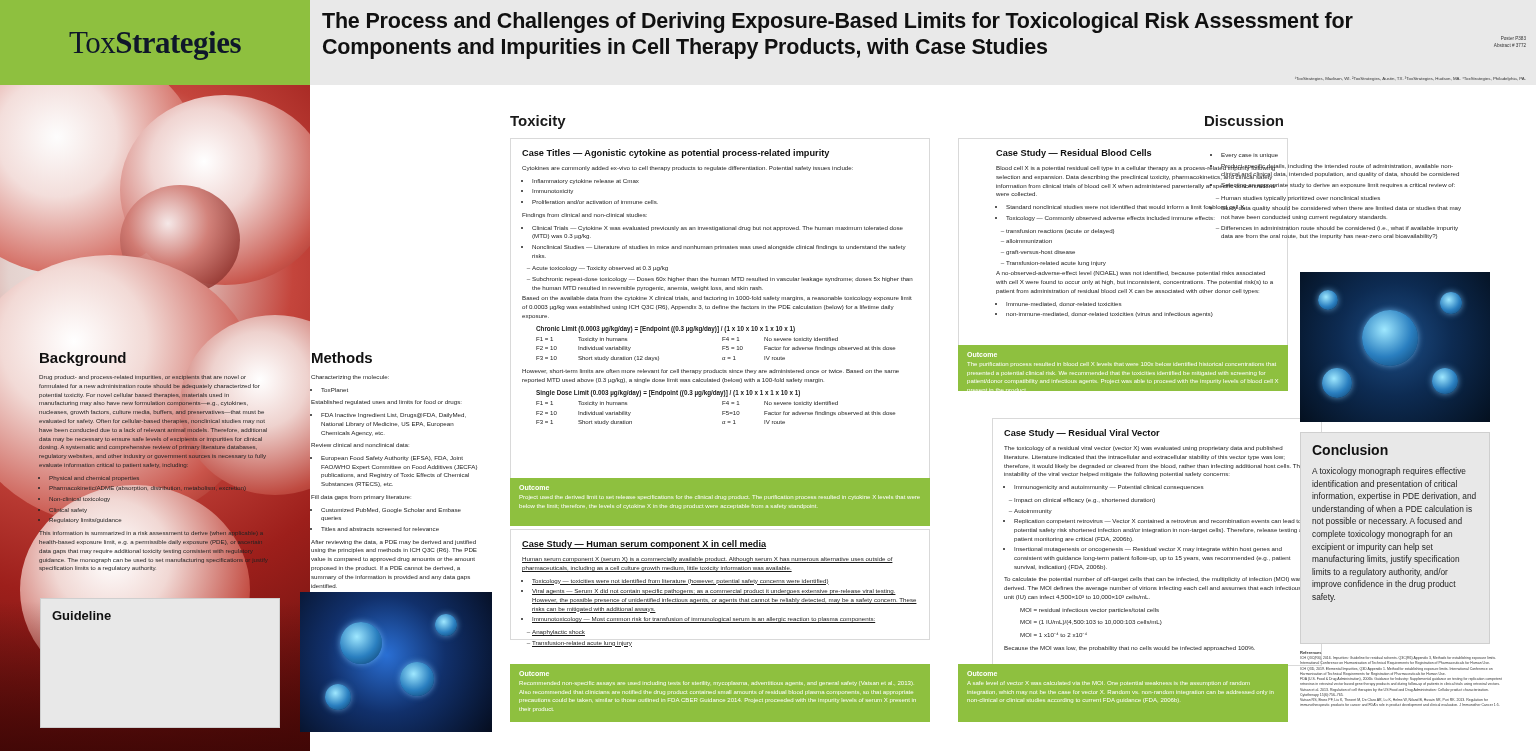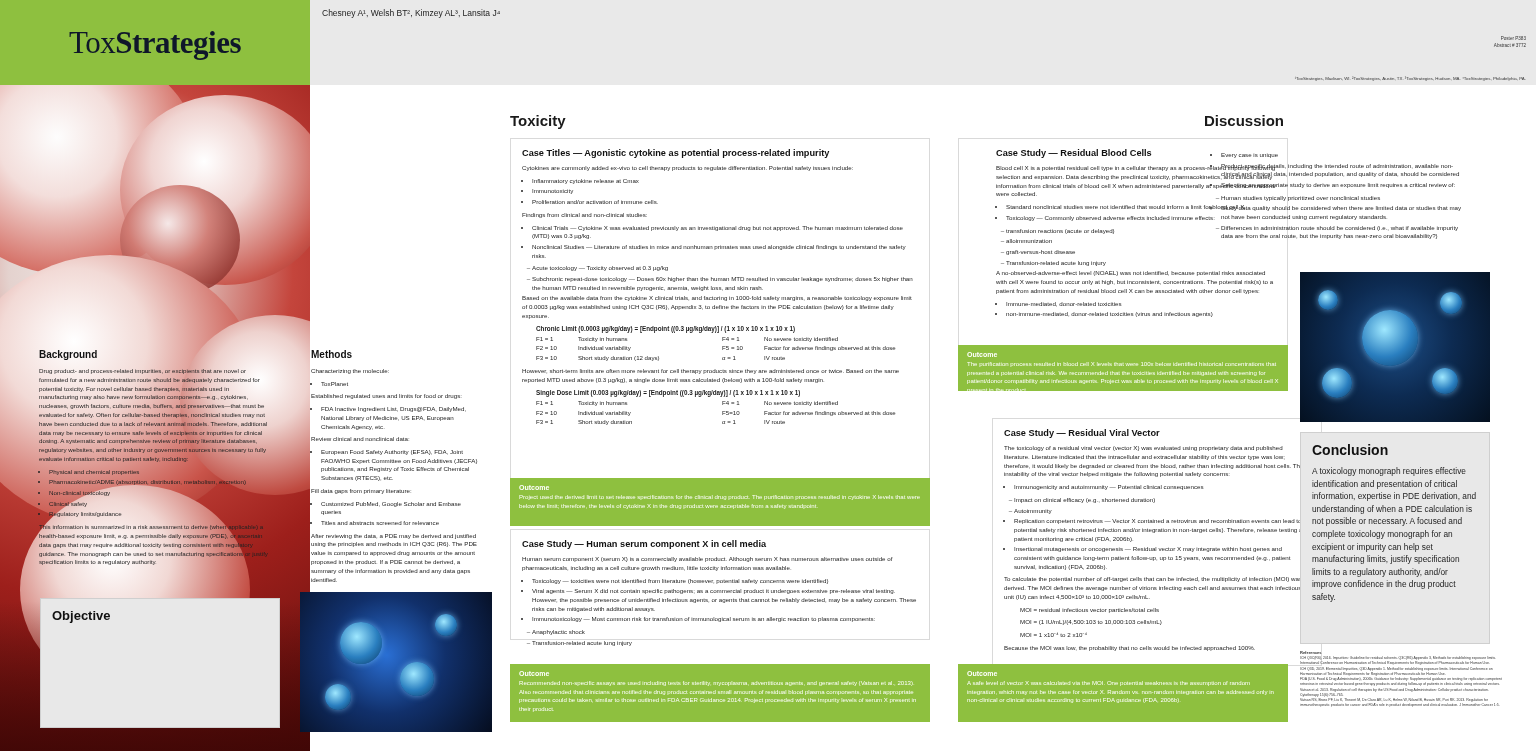--- a/index.html
+++ b/index.html
@@ -42,21 +42,21 @@
   .bc2 { left:120px; top:10px; width:210px; height:190px; background:radial-gradient(circle at 40% 35%, #fff 0%, #f0d5d2 30%, #c8554b 72%, #8e1a14 100%); }
   .bc3 { left:-40px; top:170px; width:300px; height:270px; background:radial-gradient(circle at 38% 32%, #fff 0%, #f2dad6 28%, #c9544a 70%, #8a1812 100%); }
   .bc4 { left:180px; top:230px; width:190px; height:180px; background:radial-gradient(circle at 42% 36%, #fff 0%, #eed2ce 30%, #bf4a40 72%, #7d140f 100%); }
   .bc5 { left:20px; top:400px; width:230px; height:210px; background:radial-gradient(circle at 40% 35%, #fff 0%, #f1d8d4 30%, #c45046 72%, #861611 100%); }
   .bc-dark { position:absolute; left:120px; top:100px; width:120px; height:110px; border-radius:50%; background:radial-gradient(circle at 40% 35%, #f7eeee 0%, #cf7a72 40%, #6e100c 100%); opacity:.9; }
   .left-image .overlay-dark { position:absolute; left:0; bottom:0; width:100%; height:150px; background:linear-gradient(to bottom, rgba(92,13,11,0), rgba(60,6,5,.85)); }
 
   
   .card { position:absolute; background:#ffffff; border:1px solid #d9d9d9; }
   .card-pad { padding:9px 11px; }
-  .sec-title { font-size:10px; font-weight:700; margin:0 0 7px 0; color:#111; }
+  .sec-title { font-size:15px; font-weight:700; margin:0 0 7px 0; color:#111; }
   .case-title { font-size:9.2px; font-weight:700; margin:0 0 6px 0; color:#111; }
   p.body, li.body, .body { font-size:6.2px; line-height:1.42; color:#222; margin:0 0 4px 0; }
   ul.body-list { margin:2px 0 4px 0; padding-left:10px; }
   ul.body-list li { font-size:6.2px; line-height:1.4; margin-bottom:2px; }
   ul.lvl2 { margin:2px 0 2px 0; padding-left:10px; list-style-type:"– "; }
   ul.lvl3 { margin:1px 0 1px 0; padding-left:10px; list-style-type:circle; }
   .eq { font-size:6.3px; font-weight:700; margin:4px 0 3px 0; }
   .fac-table { width:100%; border-collapse:collapse; margin:1px 0 5px 0; }
   .fac-table td { font-size:6.1px; padding:0.5px 4px 0.5px 0; vertical-align:top; line-height:1.35; }
   .fac-table td.k { width:9%; }
@@ -91,21 +91,21 @@
 </head>
 <body>
 
 <div class="header">
   <div class="header-logo-block">
     <div class="logo-text">
       <span class="tox">Tox</span><span class="strat">Strategies</span>
     </div>
   </div>
   <div class="header-main">
-    <div class="authors">Chesney A¹, Welsh BT², Kimzey AL³, Lansita J⁴</div>
+    <h1 class="poster-title">The Process and Challenges of Deriving Exposure-Based Limits for Toxicological Risk Assessment for Components and Impurities in Cell Therapy Products, with Case Studies</h1>
   </div>
   <div class="header-meta">
     <div>Poster P383</div>
     <div>Abstract # 3772</div>
   </div>
   <div class="header-affil">¹ToxStrategies, Madison, WI. ²ToxStrategies, Austin, TX. ³ToxStrategies, Hudson, MA. ⁴ToxStrategies, Philadelphia, PA.</div>
 </div>
 
 <div class="left-image">
   <div class="blood-cell bc1"></div>
@@ -124,21 +124,21 @@
     <li class="body">Physical and chemical properties</li>
     <li class="body">Pharmacokinetic/ADME (absorption, distribution, metabolism, excretion)</li>
     <li class="body">Non-clinical toxicology</li>
     <li class="body">Clinical safety</li>
     <li class="body">Regulatory limits/guidance</li>
   </ul>
   <p class="body">This information is summarized in a risk assessment to derive (when applicable) a health-based exposure limit, e.g. a permissible daily exposure (PDE), or ascertain data gaps that may require additional toxicity testing consistent with regulatory guidance. The monograph can be used to set manufacturing specifications or justify specification limits to a regulatory authority.</p>
 </div>
 
 <div class="card card-pad objective-card" style="left:40px; top:598px; width:240px; height:130px;">
-  <h2 class="sec-title">Objective</h2>
+  <h2 class="sec-title">Guideline</h2>
 </div>
 
 <div class="card card-pad" style="left:300px; top:340px; width:192px; height:246px; background:transparent; border:none;">
   <h2 class="sec-title">Methods</h2>
   <p class="body">Characterizing the molecule:</p>
   <ul class="body-list">
     <li class="body">ToxPlanet</li>
   </ul>
   <p class="body">Established regulated uses and limits for food or drugs:</p>
   <ul class="body-list">
@@ -232,21 +232,21 @@
       </tr>
     </tbody>
       </table>
   </div>
 </div>
 <div class="outcome" style="position:absolute; left:510px; top:478px; width:420px; height:48px;">
   <div class="outcome-title">Outcome</div>
   <p class="outcome-text">Project used the derived limit to set release specifications for the clinical drug product. The purification process resulted in cytokine X levels that were below the limit; therefore, the levels of cytokine X in the drug product were acceptable from a safety standpoint.</p>
 </div>
 
-<div class="card card-pad" style="left:510px; top:529px; width:420px; height:111px;">
+<div class="card card-pad" style="left:510px; top:529px; width:420px; height:111px;text-decoration:underline;">
   <h3 class="case-title">Case Study — Human serum component X in cell media</h3>
   <p class="body">Human serum component X (serum X) is a commercially available product. Although serum X has numerous alternative uses outside of pharmaceuticals, including as a cell culture growth medium, little toxicity information was available.</p>
   <ul class="body-list">
     <li class="body">Toxicology — toxicities were not identified from literature (however, potential safety concerns were identified)</li>
     <li class="body">Viral agents — Serum X did not contain specific pathogens; as a commercial product it undergoes extensive pre-release viral testing. However, the possible presence of unidentified infectious agents, or agents that cannot be reliably detected, may be a safety concern. These risks can be mitigated with additional assays.</li>
     <li class="body">Immunotoxicology — Most common risk for transfusion of immunological serum is an allergic reaction to plasma components:</li>
   </ul>
   <ul class="body-list lvl2">
     <li class="body">Anaphylactic shock</li>
     <li class="body">Transfusion-related acute lung injury</li>

